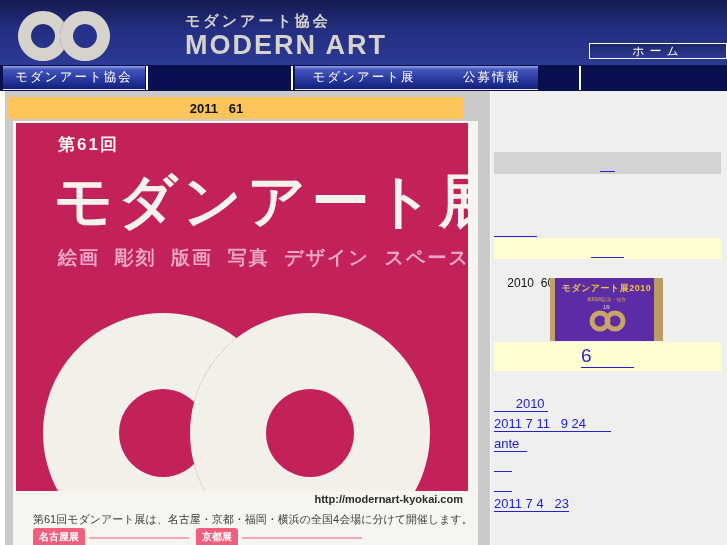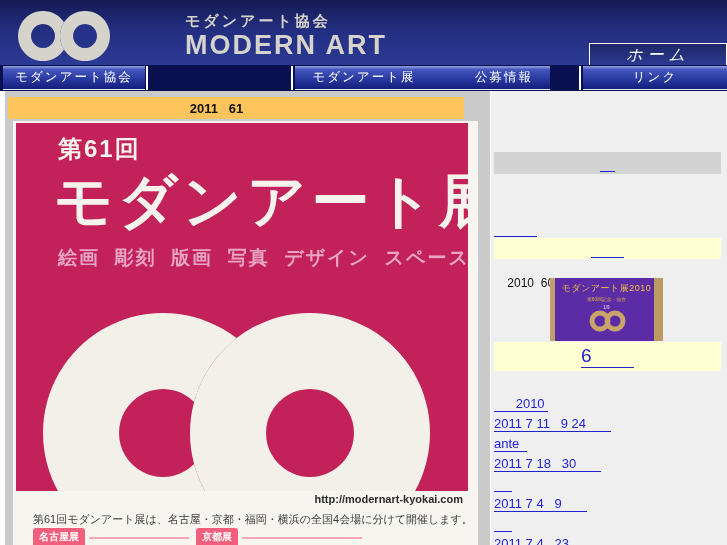--- a/index.html
+++ b/index.html
@@ -7,41 +7,41 @@
   body { font-family:"Liberation Sans","DejaVu Sans",sans-serif; }
   .page { position:relative; width:727px; height:545px; overflow:hidden; background:#ffffff; margin:0 auto; }
 
   
   .header { position:absolute; left:0; top:0; width:727px; height:65px;
     background:linear-gradient(180deg, var(--header_navy_dark,#141b52) 0%, #232e80 45%, var(--header_navy,#2c3a94) 100%); }
   .logo { position:absolute; left:12px; top:7px; }
   .brand { position:absolute; left:185px; top:12px; color:var(--silver,#d6d3cc); }
   .brand-jp { font-size:15px; font-weight:bold; letter-spacing:3px; }
   .brand-en { font-size:27px; font-weight:bold; letter-spacing:2px; line-height:28px; font-stretch:condensed; }
-  .home-btn { position:absolute; left:589px; top:43px; width:138px; height:24px;
-    border:1px solid #ffffff; color:#ffffff; font-size:16px; letter-spacing:5px;
+  .home-btn { position:absolute; left:589px; top:43px; width:138px; height:16px;
+    border:1px solid #ffffff; color:#ffffff; font-size:12px; letter-spacing:5px;
     display:flex; align-items:center; justify-content:center; cursor:pointer;
-    background:linear-gradient(180deg,#1d2768,#2c3a94); white-space:pre;font-style:italic; }
+    background:linear-gradient(180deg,#1d2768,#2c3a94); white-space:pre; }
 
   
   .navbar { position:absolute; left:0; top:65px; width:727px; height:26px; background:var(--nav_bg,#081050); }
   .nav-btn { position:absolute; top:1px; height:24px; color:#fff; font-size:12.5px; letter-spacing:2px;
     display:flex; align-items:center; justify-content:center; cursor:pointer; white-space:pre;
     background:linear-gradient(180deg,#93a2e0 0%, #4355bc 16%, #27379e 60%, #141f7c 100%);
     border-bottom:1px solid #e8e8f4; }
   .nav-sep { position:absolute; top:1px; height:24px; width:2px; background:#ffffff; }
 
   
   .left-panel { position:absolute; left:5px; top:91px; width:485px; height:454px; background:var(--panel_gray,#cacaca); }
   .year-bar { position:absolute; left:8px; top:97px; width:456px; height:22px; background:var(--yellow,#fdc45c);
     color:#111; font-size:13px; font-weight:bold; display:flex; align-items:center; justify-content:center;
     padding-right:39px; white-space:pre; }
   .poster-card { position:absolute; left:13px; top:121px; width:465px; height:424px; background:#f7f5f0; overflow:hidden; }
   .poster-magenta { position:absolute; left:3px; top:2px; width:452px; height:368px; background:var(--magenta,#c32159); overflow:hidden; }
-  .poster-edition { position:absolute; left:42px; top:10px; color:#f6f3ec; font-size:24px; font-weight:bold; letter-spacing:2px; }
+  .poster-edition { position:absolute; left:42px; top:10px; color:#f6f3ec; font-size:17px; font-weight:bold; letter-spacing:2px; }
   .poster-title { position:absolute; left:38px; top:40px; color:#f6f3ec; font-size:58px; font-weight:bold; letter-spacing:5px; white-space:pre; }
   .poster-genres { position:absolute; left:42px; top:122px; color:var(--poster_pink,#e9a5c5); font-size:19px; font-weight:bold; letter-spacing:2px; white-space:pre; }
   .poster-rings { position:absolute; left:0; top:183px; }
   .poster-url { position:absolute; right:15px; top:372px; color:#2b2b2b; font-size:11px; font-weight:bold; }
   .poster-desc { position:absolute; left:20px; top:391px; color:#3c3c3c; font-size:11px; white-space:pre; }
   .venues { position:absolute; left:20px; top:407px; display:flex; align-items:center; }
   .venue-badge { background:var(--badge_pink,#f15f7d); color:#fff; font-size:10px; font-weight:bold;
     padding:2px 6px 3px; border-radius:3px; white-space:pre; }
   .venue-line { height:2px; background:var(--badge_line,#f7a6ba); margin:0 7px 0 4px; }
   .venue-line.l1 { width:100px; } .venue-line.l2 { width:120px; }
@@ -56,21 +56,21 @@
   a.sb-a { color:var(--link_blue,#2121d1); text-decoration:none; border-bottom:1px solid currentColor;
     display:inline-block; white-space:pre; font-size:13px; line-height:15px; cursor:pointer; }
   .sb-link1 { position:absolute; left:494px; top:221px; }
   .sb-yellow1 { position:absolute; left:494px; top:238px; width:227px; height:21px; background:var(--pale_yellow,#ffffd2);
     display:flex; align-items:flex-end; justify-content:center; padding-bottom:1px; }
   .sb-2010row { position:absolute; left:494px; top:261px; font-size:12px; color:#111; white-space:pre; }
   .sb-2010row a.sb-a { margin-left:38px; }
   .banner2010 { position:absolute; left:550px; top:278px; width:113px; height:63px; cursor:pointer; overflow:hidden;
     background:linear-gradient(90deg,#c2a06a 0px,#c2a06a 5px, var(--banner_purple,#5b2ca6) 5px, var(--banner_purple,#5b2ca6) 104px, #bd9a64 104px);
     text-align:center; }
-  .b-title { color:var(--banner_gold,#f0c23e); font-size:9px; font-weight:normal; margin-top:4px; letter-spacing:0.5px; white-space:pre; }
+  .b-title { color:var(--banner_gold,#f0c23e); font-size:9px; font-weight:bold; margin-top:4px; letter-spacing:0.5px; white-space:pre; }
   .b-sub { color:#e8b93c; font-size:6px; transform:scale(0.8); }
   .b-page { color:#e8e0f0; font-size:6px; transform:scale(0.75); }
   .b-genres { color:#d8c07a; font-size:6px; transform:scale(0.7); margin-top:1px; white-space:nowrap; }
   .sb-yellow2 { position:absolute; left:494px; top:342px; width:227px; height:29px; background:var(--pale_yellow,#ffffd2);
     display:flex; align-items:center; justify-content:center; }
   .sb-yellow2 a.sb-a { font-size:19px; line-height:22px; }
   .sb-news { position:absolute; left:494px; top:394px; list-style:none; }
   .sb-news li { height:20px; }
 
   .ring-stroke { fill:none; stroke:#caa469; stroke-width:5; }
@@ -92,23 +92,22 @@
     </div>
     <div class="home-btn">ホーム</div>
   </div>
 
   <div class="navbar">
     <div class="nav-btn" style="left:3px;width:142px;">モダンアート協会</div>
     <div class="nav-sep" style="left:146px;"></div>
     <div class="nav-sep" style="left:291px;"></div>
     <div class="nav-btn" style="left:295px;width:138px;">モダンアート展</div>
     <div class="nav-sep" style="left:434px;"></div>
-    <div class="nav-btn" style="left:430px;width:120px;padding-left:28px;">公募情報</div>
+    <div class="nav-btn" style="left:418px;width:120px;padding-left:28px;">公募情報</div>
     <div class="nav-sep" style="left:579px;"></div>
-    <div class="nav-btn" style="left:583px;width:144px;">リンク</div>
   </div>
 
   <div class="left-panel"></div>
   <div class="year-bar">2011   61</div>
 
   <div class="poster-card">
     <div class="poster-magenta">
       <div class="poster-edition">第61回</div>
       <div class="poster-title">モダンアート展</div>
       <div class="poster-genres">絵画  彫刻  版画  写真  デザイン  スペースアート</div>
@@ -156,20 +155,18 @@
   </div>
 
   <div class="sb-yellow2">
     <a class="sb-a">6        </a>
   </div>
 
   <ul class="sb-news">
     <li><a class="sb-a">      2010 </a></li>
     <li><a class="sb-a">2011 7 11   9 24       </a></li>
     <li><a class="sb-a">ante  </a></li>
-    <li><a class="sb-a">2011 7 18   30       </a></li>
     <li><a class="sb-a">     </a></li>
-    <li><a class="sb-a">2011 7 4   9       </a></li>
     <li><a class="sb-a">     </a></li>
     <li><a class="sb-a">2011 7 4   23</a></li>
   </ul>
 
 </div>
 
 </body></html>

